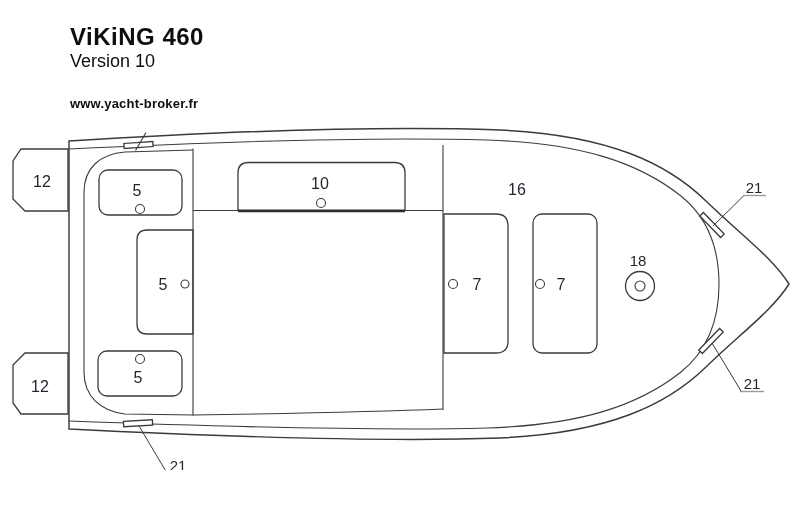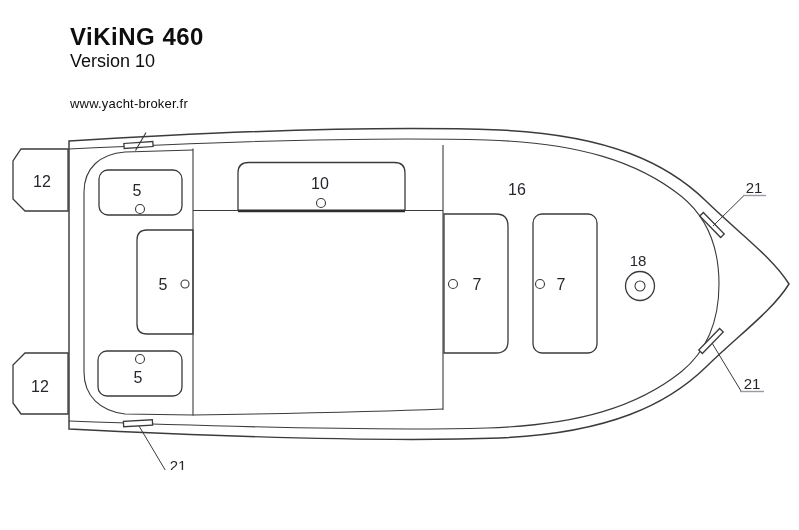--- a/index.html
+++ b/index.html
@@ -1,21 +1,21 @@
 <!DOCTYPE html>
 <html><head>
 <meta charset="utf-8">
 <style>
   html,body{margin:0;padding:0;background:#ffffff;}
   #page{position:relative;width:799px;height:470px;background:#ffffff;overflow:hidden;
         font-family:"Liberation Sans",sans-serif;}
   #header{position:absolute;left:70px;top:24px;color:#0e0e10;}
   #header .title{font-size:24px;font-weight:700;letter-spacing:0.5px;line-height:1.05;}
   #header .version{font-size:18px;font-weight:400;margin-top:2px;}
-  #header .website{font-size:13px;font-weight:400;margin-top:24px;letter-spacing:0.2px;}
+  #header .website{font-size:13px;font-weight:700;margin-top:24px;letter-spacing:0.2px;}
   svg{position:absolute;left:0;top:0;}
   .ln{stroke:#3b3b3b;stroke-width:1.3;fill:none;}
   .thin{stroke:#3b3b3b;stroke-width:1.1;fill:none;}
   .whitefill{fill:#ffffff;stroke:#3b3b3b;stroke-width:1.3;}
   .num{fill:#26262e;font-size:16px;font-family:"Liberation Sans",sans-serif;
        text-anchor:middle;font-weight:400;}
   .num-sm{fill:#26262e;font-size:15px;font-family:"Liberation Sans",sans-serif;
        text-anchor:middle;font-weight:400;}
   .underline{stroke:#9a9aa5;stroke-width:1.4;}
   .leader{stroke:#3b3b3b;stroke-width:1;}

